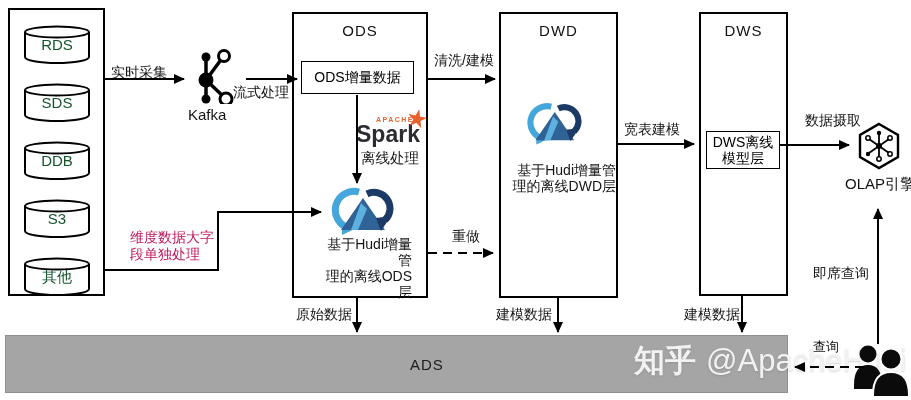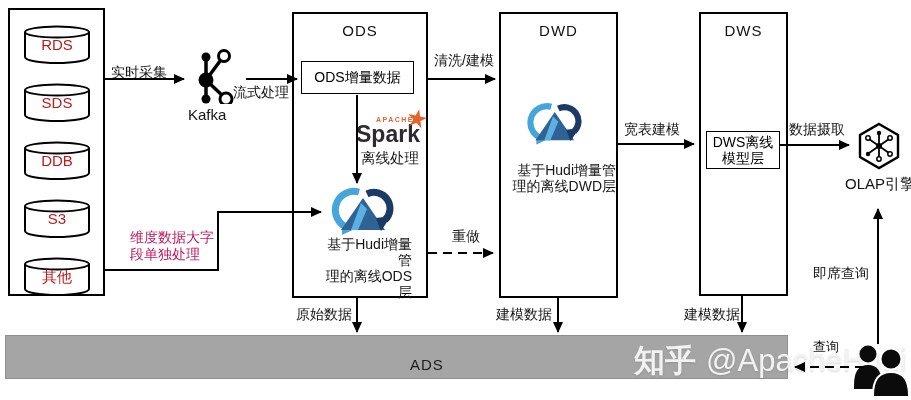--- a/index.html
+++ b/index.html
@@ -7,27 +7,27 @@
   #canvas{position:relative;width:911px;height:400px;background:#fff;overflow:hidden;}
   .abs{position:absolute;}
   .box{position:absolute;border:2px solid #000;background:#fff;box-sizing:border-box;}
   .innerbox{position:absolute;border:1.5px solid #000;background:#fff;box-sizing:border-box;
             display:flex;align-items:center;justify-content:center;flex-direction:column;text-align:center;}
   .boxtitle{position:absolute;width:100%;top:8px;text-align:center;font-size:15px;letter-spacing:1px;color:#111;}
   .lbl{position:absolute;font-size:14px;color:#141414;white-space:nowrap;}
   .lbl2{position:absolute;font-size:14px;color:#be185d;line-height:17px;}
   .cyl{position:absolute;width:70px;height:40px;}
   .cyl svg{position:absolute;left:0;top:0;}
-  .cyl .cyl-label{position:absolute;left:0;top:12px;width:100%;text-align:center;font-size:15px;color:#b91c1c;}
+  .cyl .cyl-label{position:absolute;left:0;top:12px;width:100%;text-align:center;font-size:15px;color:#14532d;}
   .hudi-text{position:absolute;text-align:right;font-size:14px;line-height:16px;color:#141414;}
   .spark-logo{position:absolute;left:354px;top:108px;width:72px;height:42px;}
   .spark-apache{position:absolute;left:22px;top:8px;font-size:7px;letter-spacing:1.5px;color:#e8622d;font-weight:bold;}
   .spark-name{position:absolute;left:2px;top:13px;font-size:23px;font-weight:bold;color:#2d2a31;letter-spacing:0px;}
   .spark-star{position:absolute;right:-2px;top:-4px;font-size:25px;color:#e8622d;transform:rotate(12deg);}
-  #ads-bar{position:absolute;left:5px;top:335px;width:783px;height:44px;background:#a5a5a5;border:1.5px solid #8f8f8f;box-sizing:border-box;}
+  #ads-bar{position:absolute;left:5px;top:335px;width:783px;height:58px;background:#a5a5a5;border:1.5px solid #8f8f8f;box-sizing:border-box;}
   #ads-label{position:absolute;left:404px;top:20px;font-size:15px;letter-spacing:1px;color:#1c1c1c;}
   #watermark{position:absolute;left:634px;top:340px;font-size:31px;color:#f2f2f2;white-space:nowrap;
              text-shadow:0 1px 2px rgba(90,90,90,0.25);}
   #watermark .wm-bold{font-weight:bold;margin-right:10px;}
   #arrow-overlay{position:absolute;left:0;top:0;pointer-events:none;}
 </style>
 </head>
 <body>
 
 <div id="canvas">
@@ -147,21 +147,21 @@
   <div class="lbl" style="left:624px;top:121px;">宽表建模</div>
 
   <div class="box" style="left:699px;top:12px;width:89px;height:284px;">
     <div class="boxtitle">DWS</div>
   </div>
   <div class="innerbox" style="left:706px;top:131px;width:74px;height:38px;font-size:14px;line-height:16px;">
     <div>DWS离线</div>
     <div>模型层</div>
   </div>
 
-  <div class="lbl" style="left:789px;top:121px;">数据摄取</div>
+  <div class="lbl" style="left:789px;top:112px;padding-left:16px;">数据摄取</div>
 
   <svg class="abs" style="left:856px;top:122px;" width="46" height="48" viewBox="0 0 46 48">
     <polygon points="23,2 42,13 42,35 23,46 4,35 4,13" fill="#fff" stroke="#000" stroke-width="2.4"></polygon>
     <g stroke="#000" stroke-width="1.8">
       <line x1="23" y1="24" x2="23" y2="12"></line>
       <line x1="23" y1="24" x2="33" y2="17"></line>
       <line x1="23" y1="24" x2="33" y2="31"></line>
       <line x1="23" y1="24" x2="23" y2="36"></line>
       <line x1="23" y1="24" x2="13" y2="31"></line>
       <line x1="23" y1="24" x2="13" y2="17"></line>

